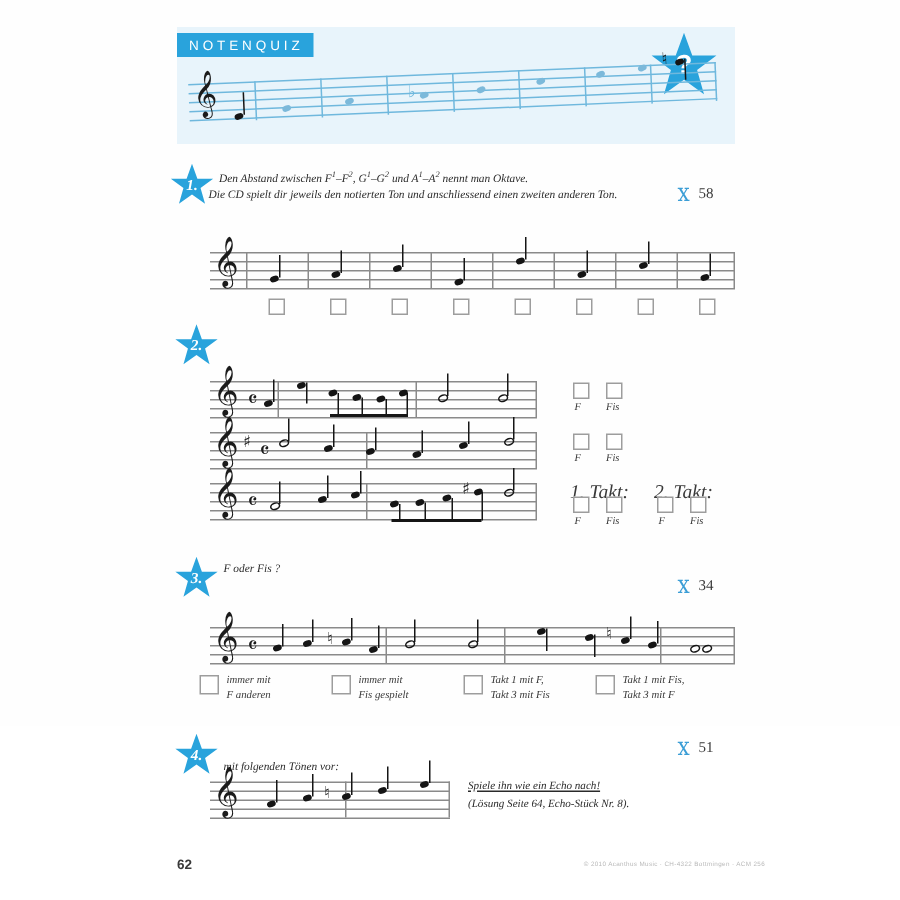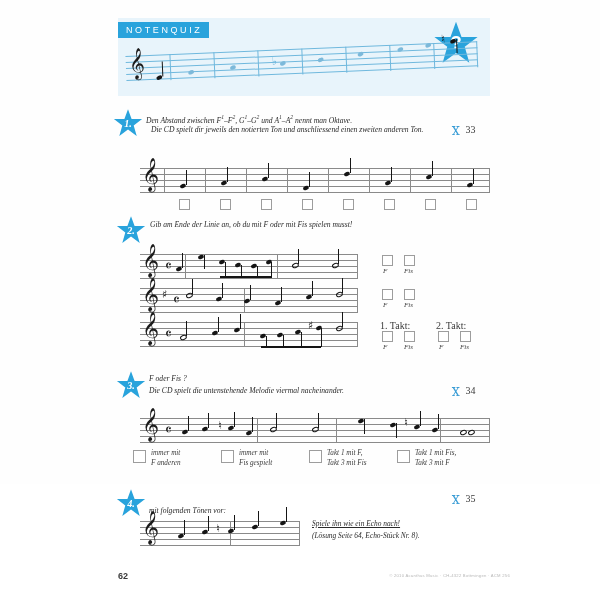--- a/index.html
+++ b/index.html
@@ -161,21 +161,22 @@
     font-family: "Liberation Serif", serif;
     font-style: italic;
     font-size: 7.2px;
     line-height: 9.6px;
     color: #3a3a3a;
     white-space: nowrap;
   }
   .takt-label {
     position: absolute;
     font-family: "Liberation Serif", serif;
-    font-size: 10px;
+    font-style: italic;
+    font-size: 13px;
     color: #3a3a3a;
     white-space: nowrap;
   }
 
   
   .page-num {
     position: absolute;
     left: 118px; top: 571px;
     font-family: "Liberation Sans", sans-serif;
     font-size: 9px;
@@ -246,24 +247,24 @@
   </div>
 
   <svg class="ex-star" style="left:113px; top:108px;" viewBox="0 0 100 100">
     <polygon points="50,4 62,37 97,37 69,58 79,93 50,72 21,93 31,58 3,37 38,37" fill="#29a3dc"></polygon>
     <text x="50" y="62" font-family="Liberation Serif, serif" font-size="34" font-style="italic" font-weight="bold" fill="#ffffff" text-anchor="middle">1.</text>
   </svg>
 
   <div class="ex-text" style="left:146px; top:112px;">
     <span>Den Abstand zwischen F</span><sup>1</sup><span>–F</span><sup>2</sup><span>, G</span><sup>1</sup><span>–G</span><sup>2</sup><span> und A</span><sup>1</sup><span>–A</span><sup>2</sup><span> nennt man Oktave.</span>
   </div>
-  <div class="ex-text" style="left:151px; top:124px;font-style:italic;">Die CD spielt dir jeweils den notierten Ton und anschliessend einen zweiten anderen Ton.</div>
+  <div class="ex-text" style="left:139px; top:124px;font-style:italic;">Die CD spielt dir jeweils den notierten Ton und anschliessend einen zweiten anderen Ton.</div>
 
   <div class="cd-mark" style="left:451px; top:124px;">
-    <span class="cd-glyph">x</span><span>33</span>
+    <span class="cd-glyph">x</span><span>58</span>
   </div>
 
   <div class="staff" style="left:140px; top:168px; width:350px; height:24px;">
     <div class="line" style="top:0px;"></div>
     <div class="line" style="top:6px;"></div>
     <div class="line" style="top:12px;"></div>
     <div class="line" style="top:18px;"></div>
     <div class="line" style="top:24px;"></div>
     <div class="bar" style="left:24px;"></div>
     <div class="bar" style="left:65px;"></div>
@@ -300,21 +301,20 @@
   <div class="cbox" style="left:343px; top:199px;"></div>
   <div class="cbox" style="left:384px; top:199px;"></div>
   <div class="cbox" style="left:425px; top:199px;"></div>
   <div class="cbox" style="left:466px; top:199px;"></div>
 
   <svg class="ex-star" style="left:116px; top:215px;" viewBox="0 0 100 100">
     <polygon points="50,4 62,37 97,37 69,58 79,93 50,72 21,93 31,58 3,37 38,37" fill="#29a3dc"></polygon>
     <text x="50" y="62" font-family="Liberation Serif, serif" font-size="34" font-style="italic" font-weight="bold" fill="#ffffff" text-anchor="middle">2.</text>
   </svg>
 
-  <div class="ex-text" style="left:150px; top:219px;">Gib am Ende der Linie an, ob du mit F oder mit Fis spielen musst!</div>
 
   <div class="staff" style="left:140px; top:254px; width:218px; height:24px;">
     <div class="line" style="top:0px;"></div>
     <div class="line" style="top:6px;"></div>
     <div class="line" style="top:12px;"></div>
     <div class="line" style="top:18px;"></div>
     <div class="line" style="top:24px;"></div>
     <div class="bar" style="left:45px;"></div>
     <div class="bar" style="left:137px;"></div>
     <div class="bar" style="left:217px;"></div>
@@ -411,21 +411,20 @@
   <div class="cbox" style="left:460px; top:331px;"></div>
   <div class="cb-label" style="left:439px; top:343px;">F</div>
   <div class="cb-label" style="left:460px; top:343px;">Fis</div>
 
   <svg class="ex-star" style="left:116px; top:370px;" viewBox="0 0 100 100">
     <polygon points="50,4 62,37 97,37 69,58 79,93 50,72 21,93 31,58 3,37 38,37" fill="#29a3dc"></polygon>
     <text x="50" y="62" font-family="Liberation Serif, serif" font-size="34" font-style="italic" font-weight="bold" fill="#ffffff" text-anchor="middle">3.</text>
   </svg>
 
   <div class="ex-text" style="left:149px; top:373px;">F oder Fis ?</div>
-  <div class="ex-text" style="left:149px; top:385px;">Die CD spielt die untenstehende Melodie viermal nacheinander.</div>
 
   <div class="cd-mark" style="left:451px; top:385px;">
     <span class="cd-glyph">x</span><span>34</span>
   </div>
 
   <div class="staff" style="left:140px; top:418px; width:350px; height:24px;">
     <div class="line" style="top:0px;"></div>
     <div class="line" style="top:6px;"></div>
     <div class="line" style="top:12px;"></div>
     <div class="line" style="top:18px;"></div>
@@ -479,21 +478,21 @@
   <div class="opt-label" style="left:415px; top:459px;">Takt 3 mit F</div>
 
   <svg class="ex-star" style="left:116px; top:488px;" viewBox="0 0 100 100">
     <polygon points="50,4 62,37 97,37 69,58 79,93 50,72 21,93 31,58 3,37 38,37" fill="#29a3dc"></polygon>
     <text x="50" y="62" font-family="Liberation Serif, serif" font-size="34" font-style="italic" font-weight="bold" fill="#ffffff" text-anchor="middle">4.</text>
   </svg>
 
   <div class="ex-text" style="left:149px; top:505px;">mit folgenden Tönen vor:</div>
 
   <div class="cd-mark" style="left:451px; top:493px;">
-    <span class="cd-glyph">x</span><span>35</span>
+    <span class="cd-glyph">x</span><span>51</span>
   </div>
 
   <div class="staff" style="left:140px; top:521px; width:160px; height:24px;">
     <div class="line" style="top:0px;"></div>
     <div class="line" style="top:6px;"></div>
     <div class="line" style="top:12px;"></div>
     <div class="line" style="top:18px;"></div>
     <div class="line" style="top:24px;"></div>
     <div class="bar" style="left:90px;"></div>
     <div class="bar" style="left:159px;"></div>

